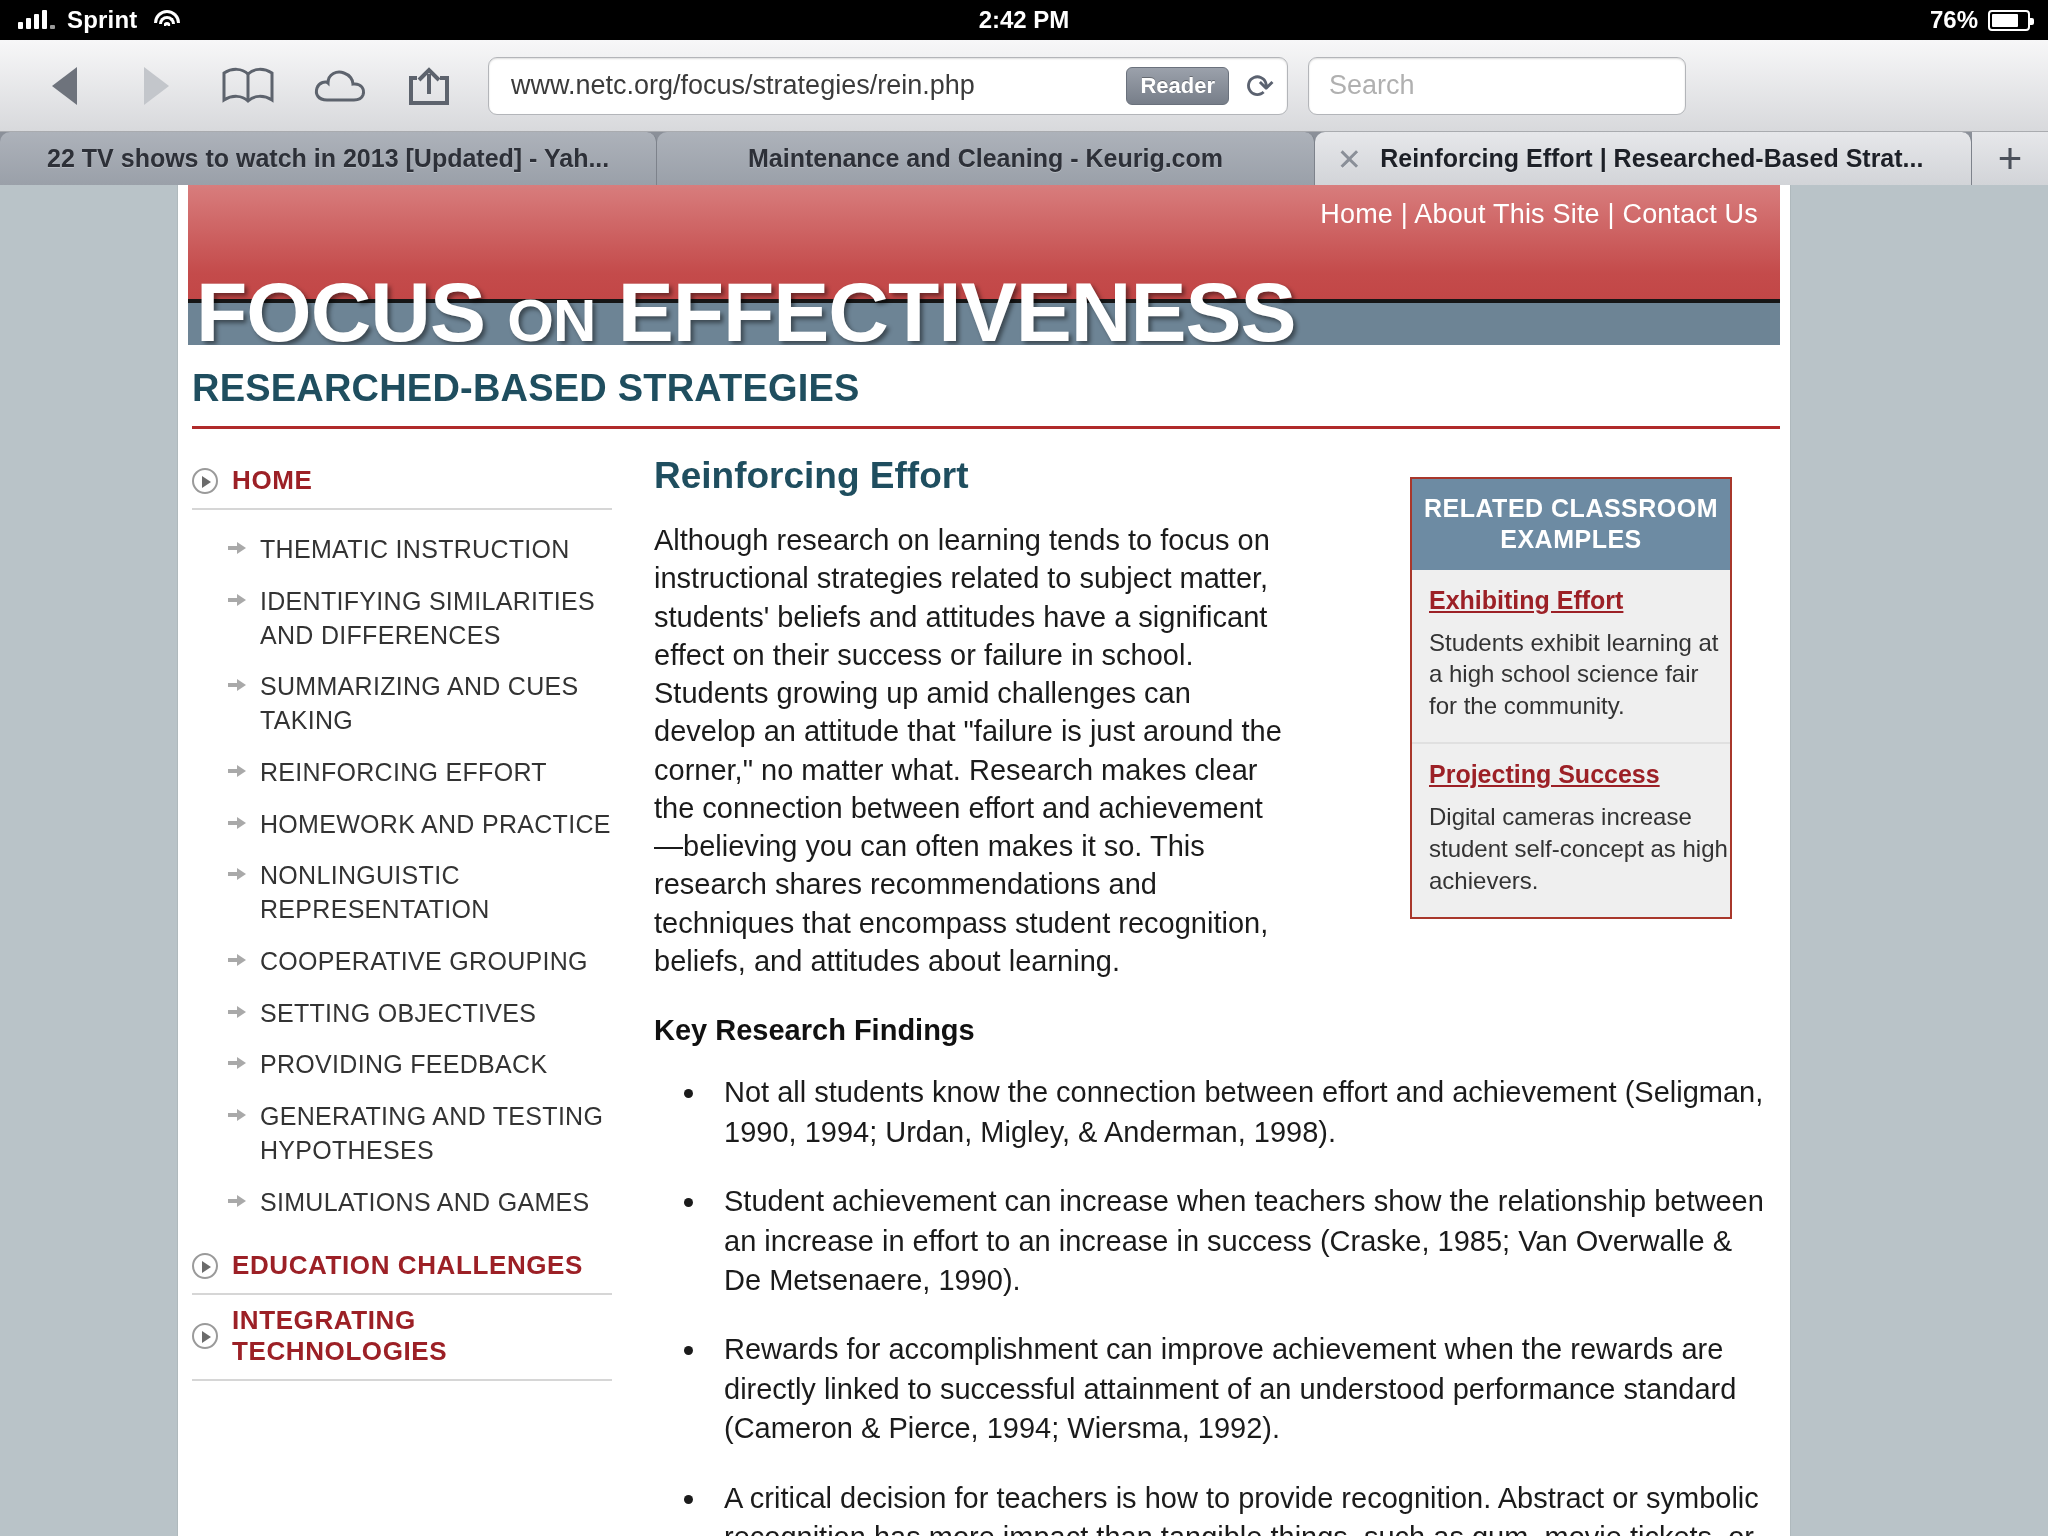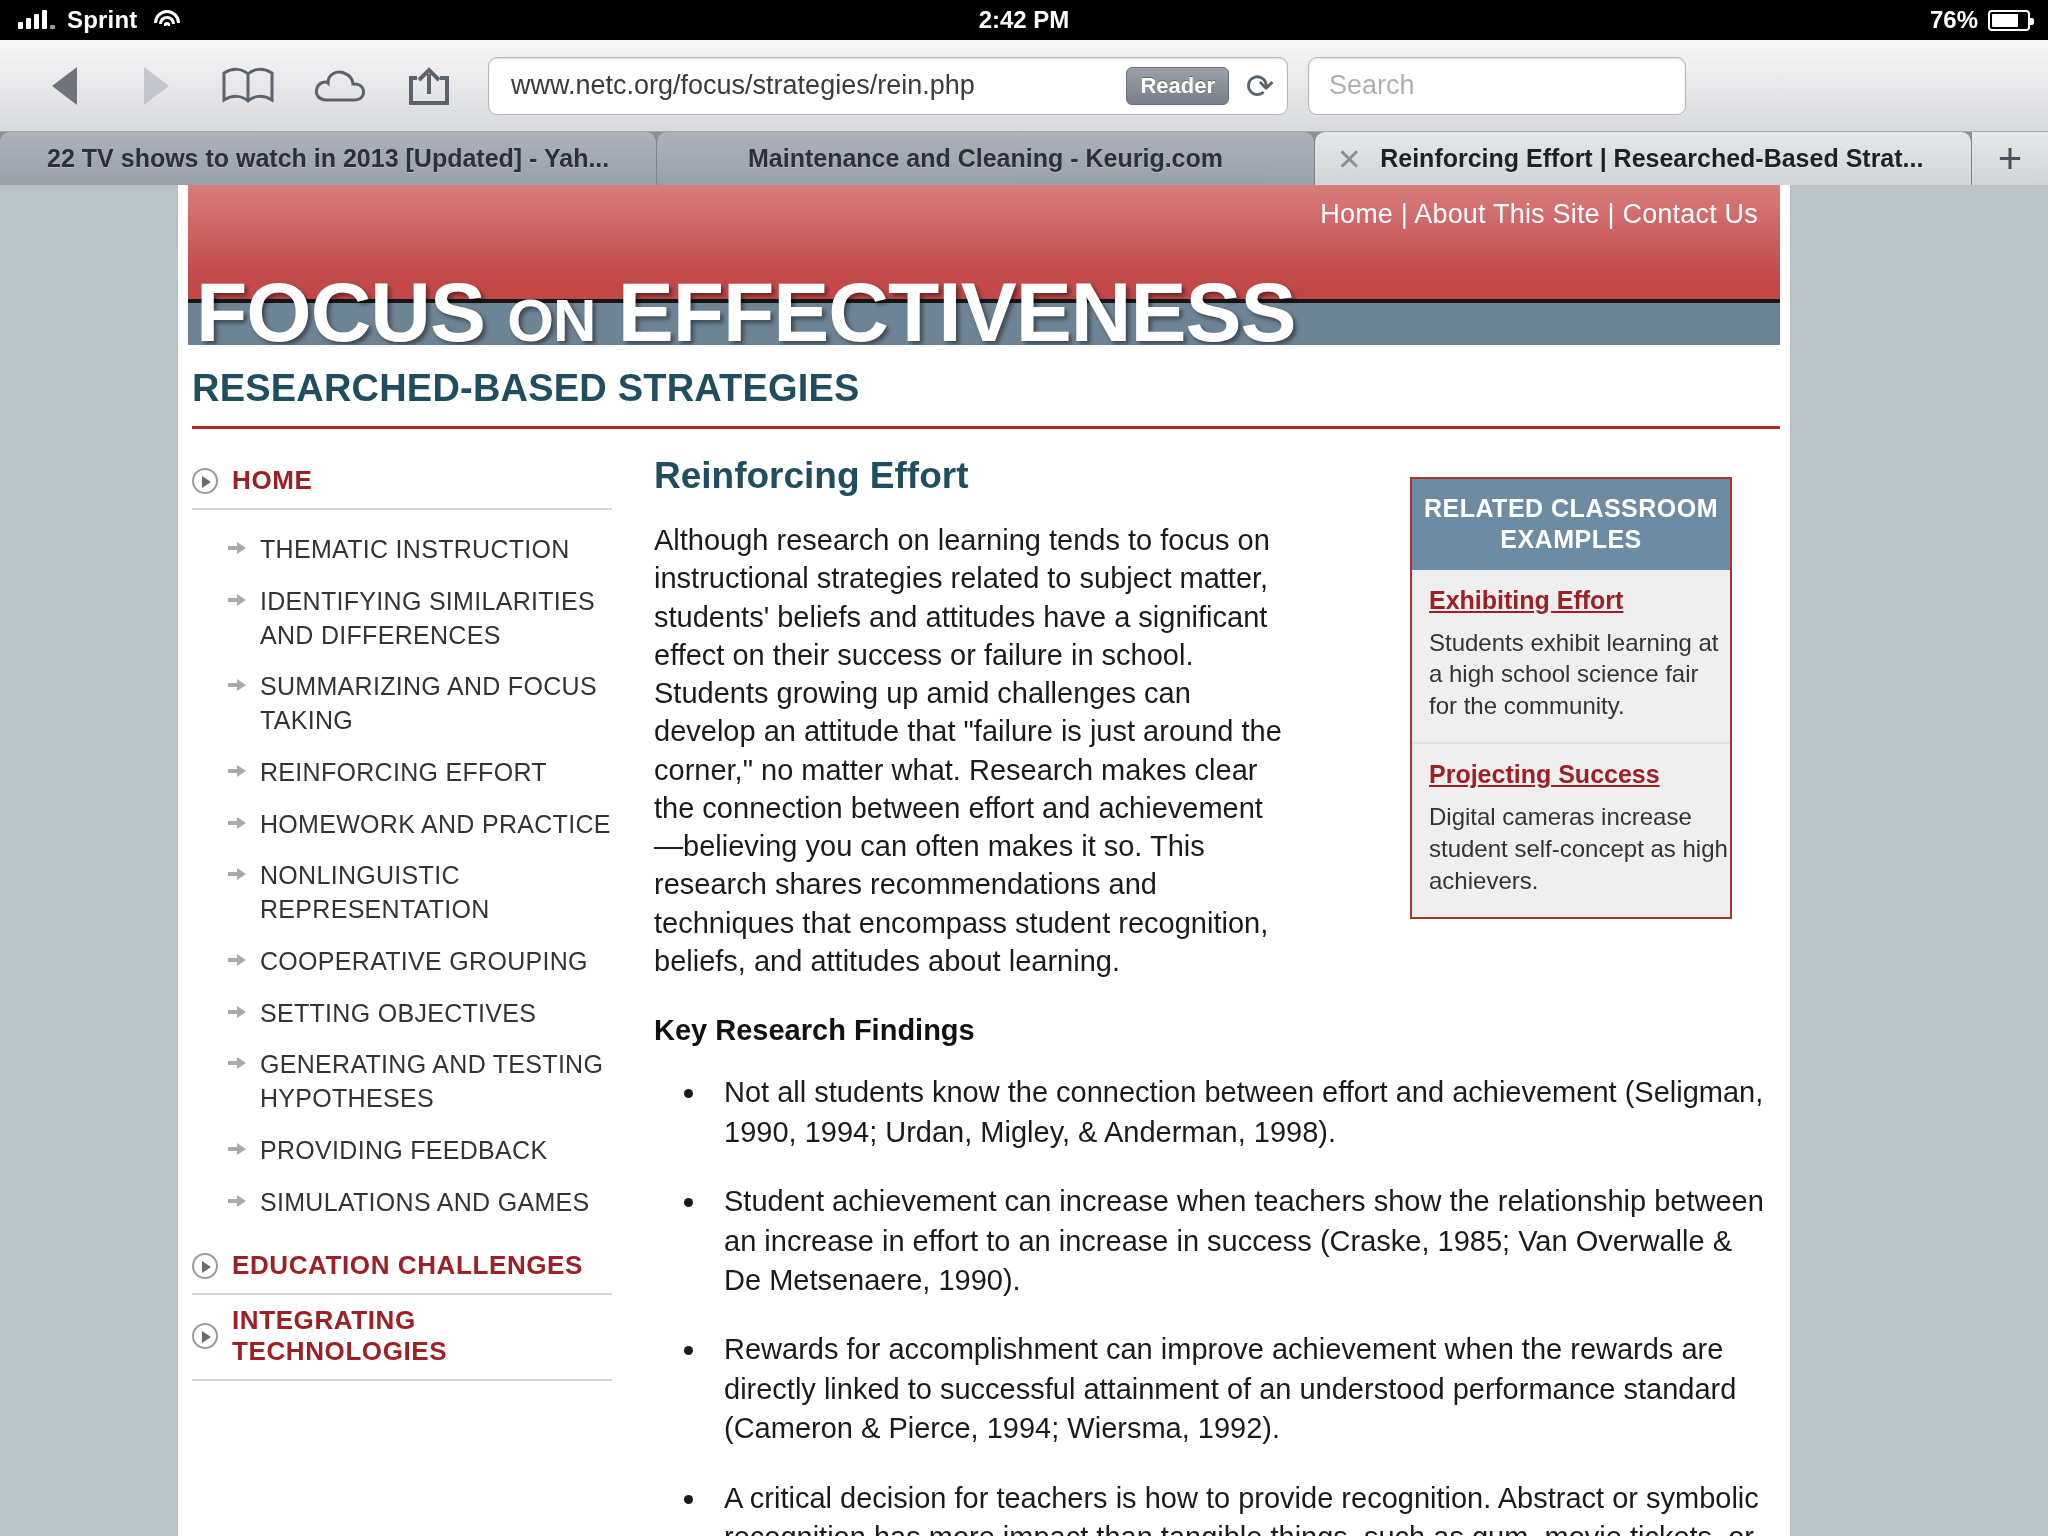--- a/index.html
+++ b/index.html
@@ -356,21 +356,21 @@
         <div class="side-sub">
           <span class="arrow-icon"></span>
           <span class="label">THEMATIC INSTRUCTION</span>
         </div>
         <div class="side-sub">
           <span class="arrow-icon"></span>
           <span class="label">IDENTIFYING SIMILARITIES AND DIFFERENCES</span>
         </div>
         <div class="side-sub">
           <span class="arrow-icon"></span>
-          <span class="label">SUMMARIZING AND FOCUS TAKING</span>
+          <span class="label">SUMMARIZING AND CUES TAKING</span>
         </div>
         <div class="side-sub">
           <span class="arrow-icon"></span>
           <span class="label">REINFORCING EFFORT</span>
         </div>
         <div class="side-sub">
           <span class="arrow-icon"></span>
           <span class="label">HOMEWORK AND PRACTICE</span>
         </div>
         <div class="side-sub">
@@ -380,25 +380,25 @@
         <div class="side-sub">
           <span class="arrow-icon"></span>
           <span class="label">COOPERATIVE GROUPING</span>
         </div>
         <div class="side-sub">
           <span class="arrow-icon"></span>
           <span class="label">SETTING OBJECTIVES</span>
         </div>
         <div class="side-sub">
           <span class="arrow-icon"></span>
+          <span class="label">PROVIDING FEEDBACK</span>
+        </div>
+        <div class="side-sub">
+          <span class="arrow-icon"></span>
           <span class="label">GENERATING AND TESTING HYPOTHESES</span>
-        </div>
-        <div class="side-sub">
-          <span class="arrow-icon"></span>
-          <span class="label">PROVIDING FEEDBACK</span>
         </div>
         <div class="side-sub">
           <span class="arrow-icon"></span>
           <span class="label">SIMULATIONS AND GAMES</span>
         </div>
 
         <div style="height:12px"></div>
 
         <div class="side-major">
           <span class="play-icon"></span>

